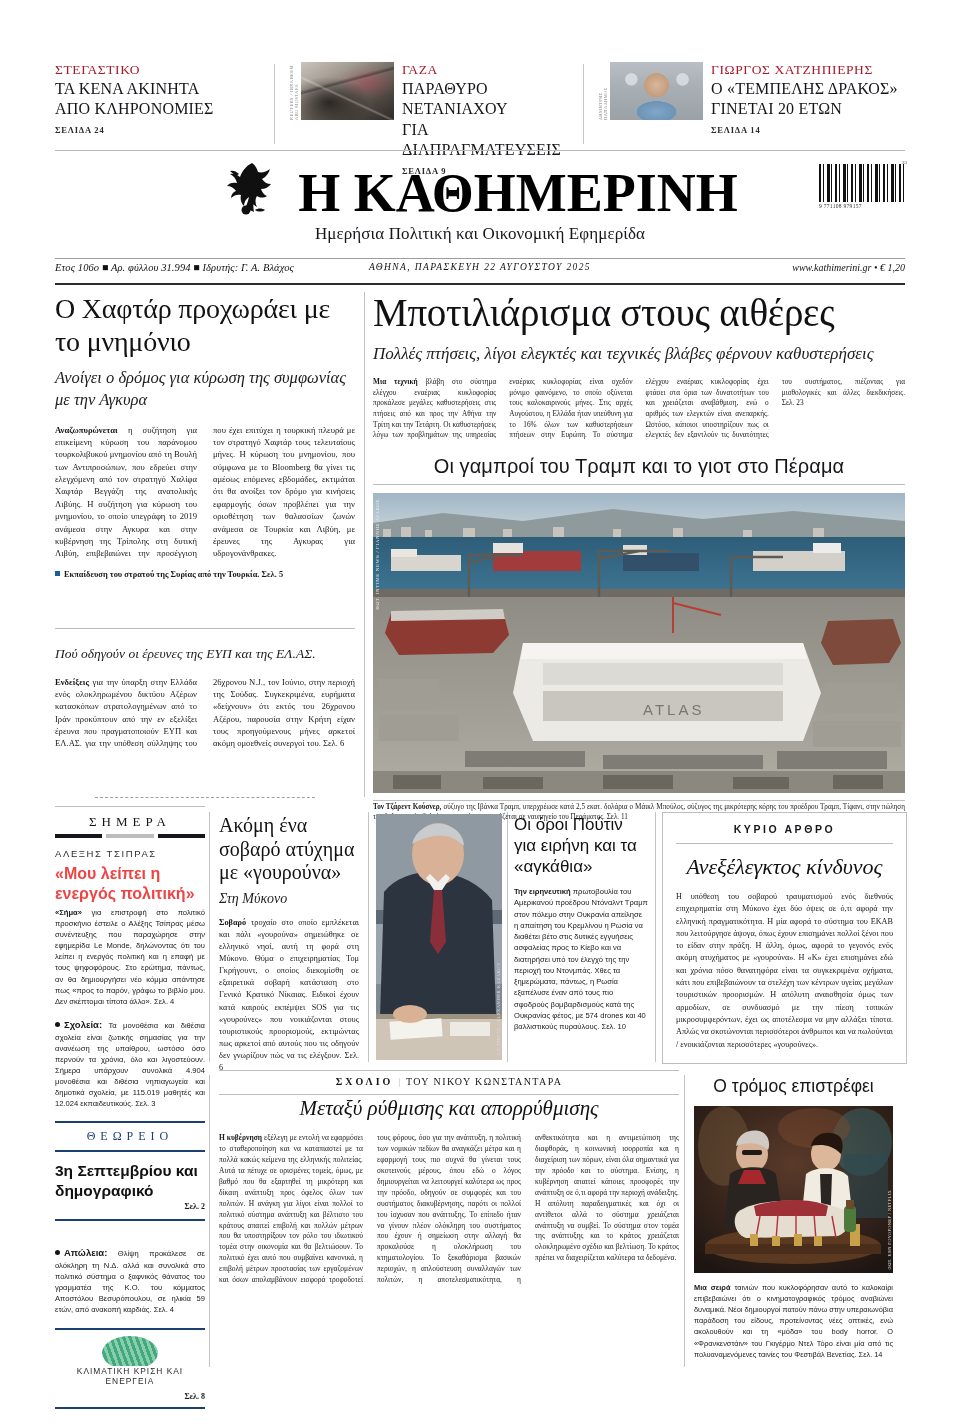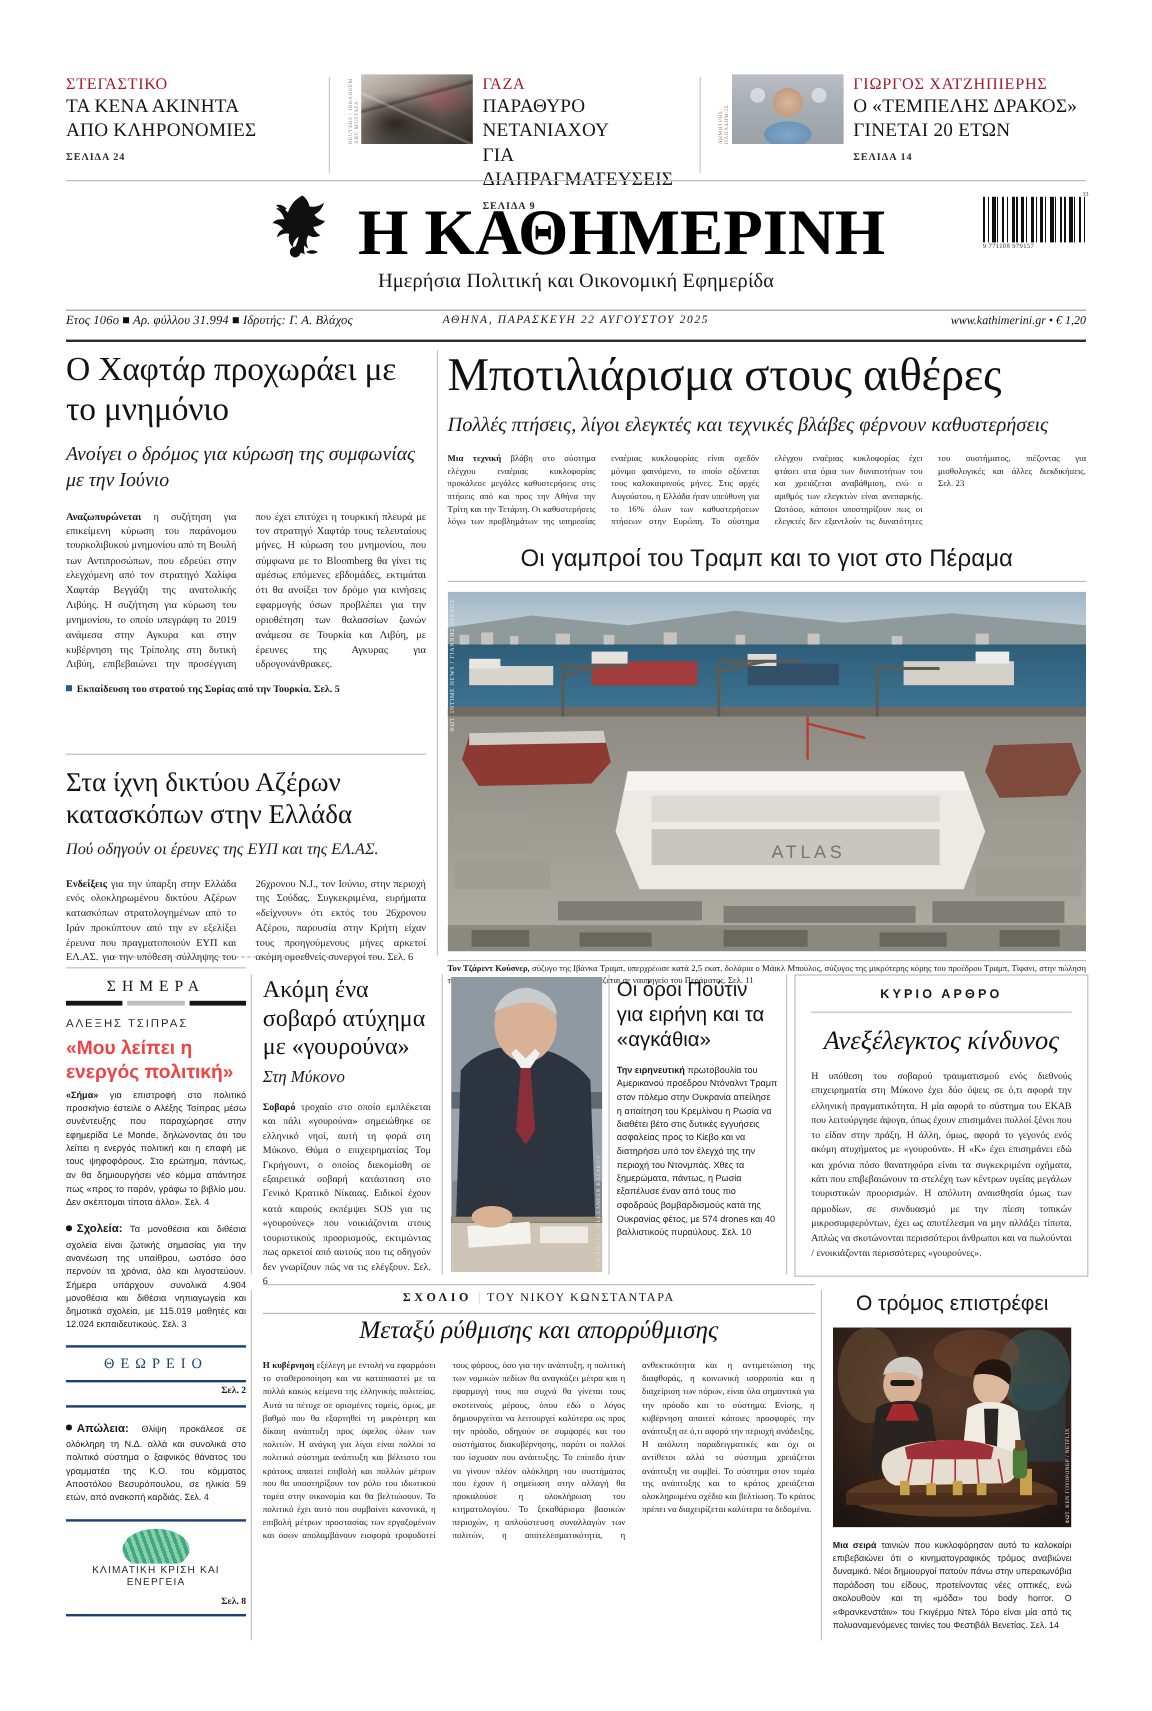--- a/index.html
+++ b/index.html
@@ -293,29 +293,28 @@
   <div class="vrule" style="left:364px;top:292px;height:505px;"></div>
   <div class="vrule" style="left:209px;top:812px;height:250px;"></div>
   <div class="vrule" style="left:368px;top:812px;height:250px;"></div>
   <div class="vrule" style="left:507px;top:812px;height:250px;"></div>
   <div class="vrule" style="left:655px;top:812px;height:250px;"></div>
   <div class="vrule" style="left:209px;top:1075px;height:292px;"></div>
   <div class="vrule" style="left:684px;top:1075px;height:292px;"></div>
 
   <div class="lead-left">
     <div class="lead-h">Ο Χαφτάρ προχωράει με το μνημόνιο</div>
-    <div class="lead-sub">Ανοίγει ο δρόμος για κύρωση της συμφωνίας με την Ιούνιο</div>
+    <div class="lead-sub">Ανοίγει ο δρόμος για κύρωση της συμφωνίας με την Αγκυρα</div>
     <div class="body-2col"><b>Αναζωπυρώνεται</b><span> η συζήτηση για επικείμενη κύρωση του παράνομου τουρκολιβυκού μνημονίου από τη Βουλή των Αντιπροσώπων, που εδρεύει στην ελεγχόμενη από τον στρατηγό Χαλίφα Χαφτάρ Βεγγάζη της ανατολικής Λιβύης. Η συζήτηση για κύρωση του μνημονίου, το οποίο υπεγράφη το 2019 ανάμεσα στην Αγκυρα και στην κυβέρνηση της Τρίπολης στη δυτική Λιβύη, επιβεβαιώνει την προσέγγιση που έχει επιτύχει η τουρκική πλευρά με τον στρατηγό Χαφτάρ τους τελευταίους μήνες. Η κύρωση του μνημονίου, που σύμφωνα με το Bloomberg θα γίνει τις αμέσως επόμενες εβδομάδες, εκτιμάται ότι θα ανοίξει τον δρόμο για κινήσεις εφαρμογής όσων προβλέπει για την οριοθέτηση των θαλασσίων ζωνών ανάμεσα σε Τουρκία και Λιβύη, με έρευνες της Αγκυρας για υδρογονάνθρακες.</span></div>
     <div class="bullet-note"><span class="sq"></span><span>Εκπαίδευση του στρατού της Συρίας από την Τουρκία. Σελ. 5</span></div>
   </div>
 
   <div class="hrule" style="left:55px;top:628px;width:300px;"></div>
 
   <div style="position:absolute;left:55px;top:638px;width:300px;">
-    <div class="sec2-h">Στα ίχνη δικτύου Αζέρων κατασκόπων στην Ελλάδα</div>
     <div class="sec2-sub">Πού οδηγούν οι έρευνες της ΕΥΠ και της ΕΛ.ΑΣ.</div>
     <div class="body-2col"><b>Ενδείξεις</b><span> για την ύπαρξη στην Ελλάδα ενός ολοκληρωμένου δικτύου Αζέρων κατασκόπων στρατολογημένων από το Ιράν προκύπτουν από την εν εξελίξει έρευνα που πραγματοποιούν ΕΥΠ και ΕΛ.ΑΣ. για την υπόθεση σύλληψης του 26χρονου Ν.J., τον Ιούνιο, στην περιοχή της Σούδας. Συγκεκριμένα, ευρήματα «δείχνουν» ότι εκτός του 26χρονου Αζέρου, παρουσία στην Κρήτη είχαν τους προηγούμενους μήνες αρκετοί ακόμη ομοεθνείς συνεργοί του. Σελ. 6</span></div>
   </div>
 
   <div class="hrule-dash" style="left:95px;top:797px;width:220px;"></div>
 
   <div class="lead-center">
     <div class="c-head">Μποτιλιάρισμα στους αιθέρες</div>
     <div class="c-sub">Πολλές πτήσεις, λίγοι ελεγκτές και τεχνικές βλάβες φέρνουν καθυστερήσεις</div>
     <div class="body-4col"><b>Μια τεχνική</b><span> βλάβη στο σύστημα ελέγχου εναέριας κυκλοφορίας προκάλεσε μεγάλες καθυστερήσεις στις πτήσεις από και προς την Αθήνα την Τρίτη και την Τετάρτη. Οι καθυστερήσεις λόγω των προβλημάτων της υπηρεσίας εναέριας κυκλοφορίας είναι σχεδόν μόνιμο φαινόμενο, το οποίο οξύνεται τους καλοκαιρινούς μήνες. Στις αρχές Αυγούστου, η Ελλάδα ήταν υπεύθυνη για το 16% όλων των καθυστερήσεων πτήσεων στην Ευρώπη. Το σύστημα ελέγχου εναέριας κυκλοφορίας έχει φτάσει στα όρια των δυνατοτήτων του και χρειάζεται αναβάθμιση, ενώ ο αριθμός των ελεγκτών είναι ανεπαρκής. Ωστόσο, κάποιοι υποστηρίζουν πως οι ελεγκτές δεν εξαντλούν τις δυνατότητες του συστήματος, πιέζοντας για μισθολογικές και άλλες διεκδικήσεις. Σελ. 23</span></div>
@@ -436,25 +435,26 @@
       <div class="simera-h" style="margin-top:5px;">«Μου λείπει η ενεργός πολιτική»</div>
       <div class="small-body" style="margin-top:4px;"><b>«Σήμα»</b><span> για επιστροφή στο πολιτικό προσκήνιο έστειλε ο Αλέξης Τσίπρας μέσω συνέντευξης που παραχώρησε στην εφημερίδα Le Monde, δηλώνοντας ότι του λείπει η ενεργός πολιτική και η επαφή με τους ψηφοφόρους. Στο ερώτημα, πάντως, αν θα δημιουργήσει νέο κόμμα απάντησε πως «προς το παρόν, γράφω το βιβλίο μου. Δεν σκέπτομαι τίποτα άλλο». Σελ. 4</span></div>
     </div>
 
     <div class="small-body" style="margin-top:11px;"><span class="dot"></span><b style="font-size:9.5px;">Σχολεία:</b><span> Τα μονοθέσια και διθέσια σχολεία είναι ζωτικής σημασίας για την ανανέωση της υπαίθρου, ωστόσο όσο περνούν τα χρόνια, όλο και λιγοστεύουν. Σήμερα υπάρχουν συνολικά 4.904 μονοθέσια και διθέσια νηπιαγωγεία και δημοτικά σχολεία, με 115.019 μαθητές και 12.024 εκπαιδευτικούς. Σελ. 3</span></div>
 
     <div style="margin-top:12px;">
       <div class="theorio-rule"></div>
       <div class="theorio-head" style="margin-top:6px;">ΘΕΩΡΕΙΟ</div>
       <div class="theorio-rule" style="margin-top:6px;"></div>
+      <div class="theorio-h" style="margin-top:9px;">3η Σεπτεμβρίου και δημογραφικό</div>
       <div class="selida-r" style="margin-top:2px;">Σελ. 2</div>
       <div class="theorio-rule" style="margin-top:8px;"></div>
     </div>
 
-    <div class="small-body" style="margin-top:11px;"><span class="dot"></span><b style="font-size:9.5px;">Απώλεια:</b><span> Θλίψη προκάλεσε σε ολόκληρη τη Ν.Δ. αλλά και συνολικά στο πολιτικό σύστημα ο ξαφνικός θάνατος του γραμματέα της Κ.Ο. του κόμματος Αποστόλου Βεσυρόπουλου, σε ηλικία 59 ετών, από ανακοπή καρδιάς. Σελ. 4</span></div>
+    <div class="small-body" style="margin-top:25px;"><span class="dot"></span><b style="font-size:9.5px;">Απώλεια:</b><span> Θλίψη προκάλεσε σε ολόκληρη τη Ν.Δ. αλλά και συνολικά στο πολιτικό σύστημα ο ξαφνικός θάνατος του γραμματέα της Κ.Ο. του κόμματος Αποστόλου Βεσυρόπουλου, σε ηλικία 59 ετών, από ανακοπή καρδιάς. Σελ. 4</span></div>
 
     <div style="margin-top:13px;">
       <div class="theorio-rule"></div>
       <div class="klima-box" style="margin-top:6px;">
         <div class="klima-leaf"></div>
         <div class="klima-txt">ΚΛΙΜΑΤΙΚΗ ΚΡΙΣΗ ΚΑΙ ΕΝΕΡΓΕΙΑ</div>
       </div>
       <div class="selida-r" style="margin-top:4px;">Σελ. 8</div>
       <div class="theorio-rule" style="margin-top:6px;"></div>
     </div>

